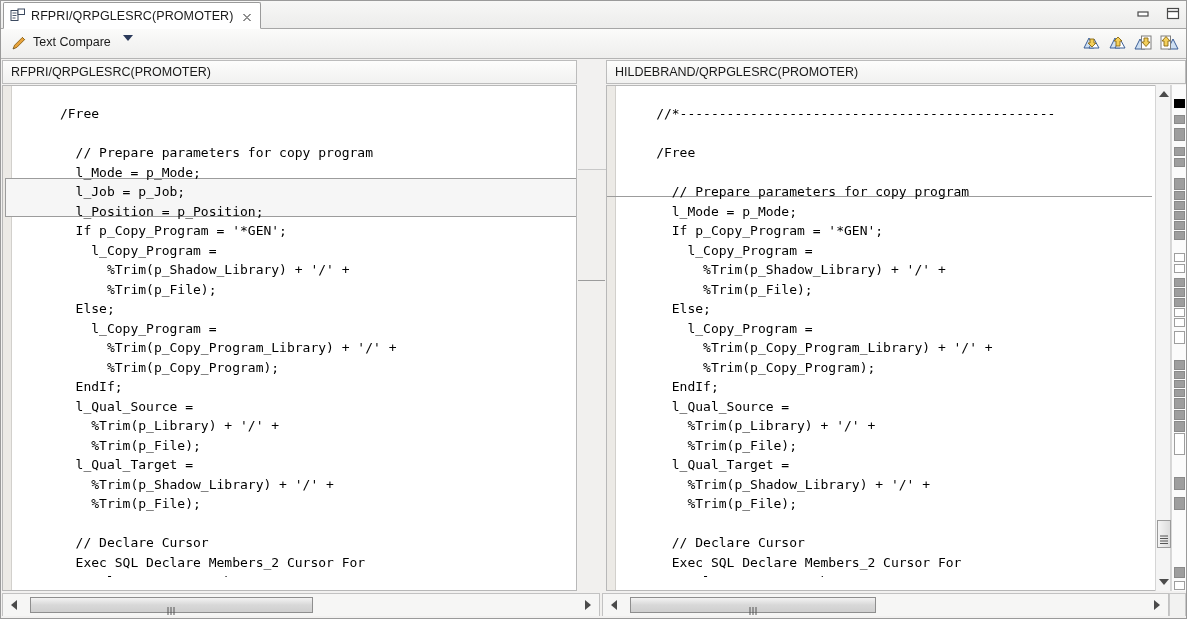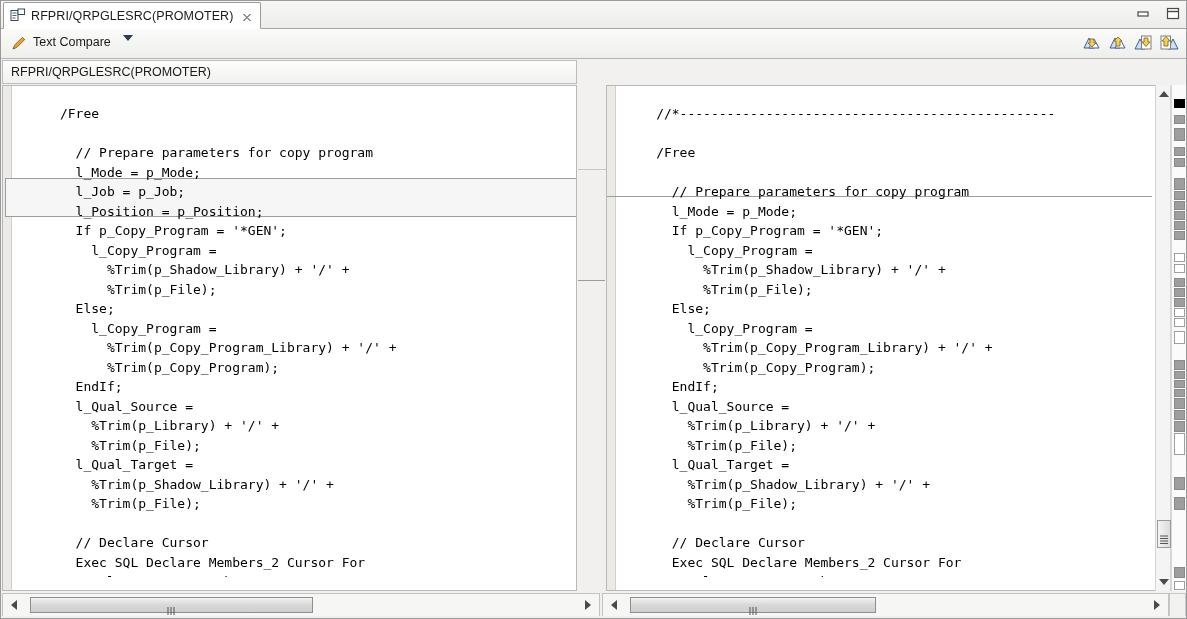--- a/index.html
+++ b/index.html
@@ -419,20 +419,23 @@
           <rect x="2" y="3" width="9.5" height="13" fill="#ffffff" stroke="#7d7d7d" stroke-width="1"></rect>
           <path d="M7 3.5 L11 8 L9 8 L9 13 L5 13 L5 8 L3 8 Z" fill="#f4cf5a" stroke="#8a6a12" stroke-width="0.9"></path>
         </svg>
       </span>
     </div>
   </div>
 
   <div class="hdrrow">
     <div class="pane-header left">
       <span class="pane-header-text">RFPRI/QRPGLESRC(PROMOTER)</span>
+    </div>
+    <div class="pane-header right">
+      <span class="pane-header-text">HILDEBRAND/QRPGLESRC(PROMOTER)</span>
     </div>
   </div>
 
   <div class="editarea">
 
     <div class="pane left">
       <div class="gutter"></div>
       <div class="gutter-box"></div>
       <div class="diff-block left-sel"></div>
       <pre class="code">      /Free

